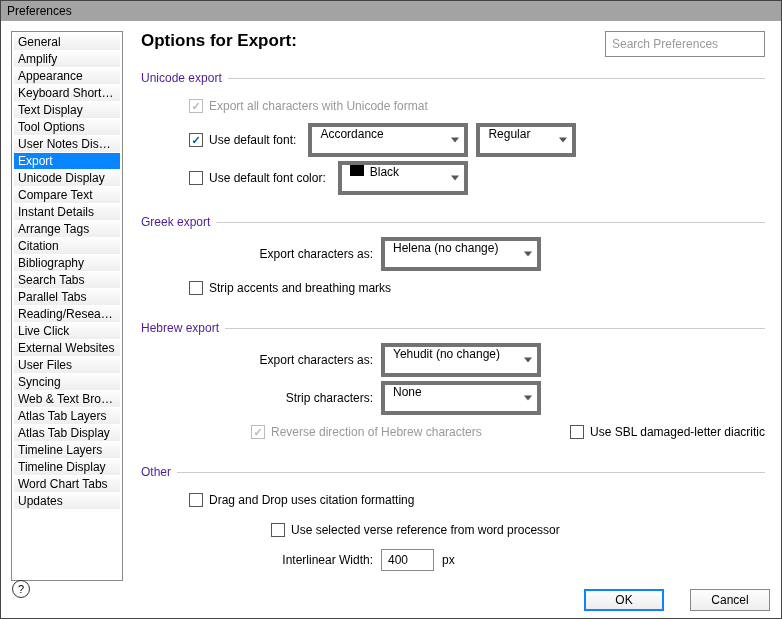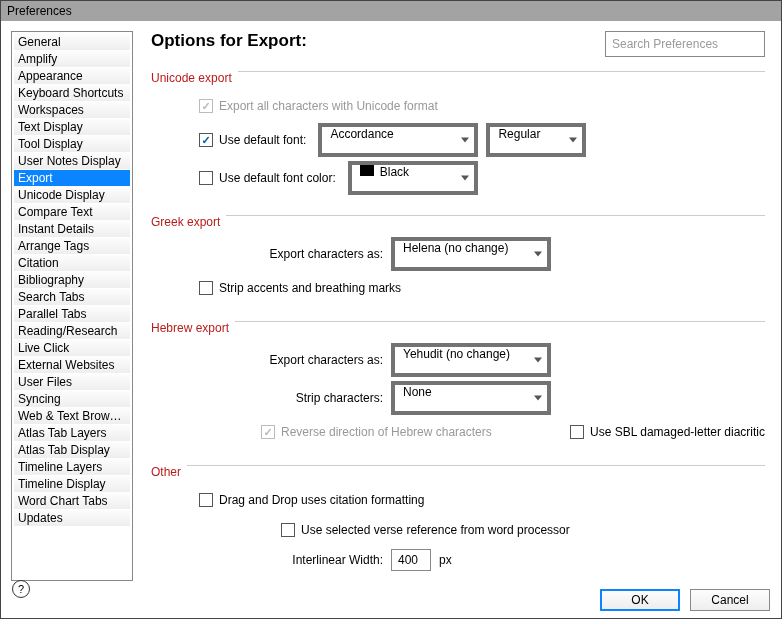--- a/index.html
+++ b/index.html
@@ -19,21 +19,21 @@
   background: #a3a3a3;
   font-size: 12px;
   border-bottom: none;
 }
 .dialog-body {
   display: flex;
   padding: 10px 10px 0 10px;
   height: 560px;
 }
 .sidebar {
-  width: 122px;
+  width: 112px;
   border: 1px solid #888;
   background: #fff;
   padding: 2px;
   overflow-y: auto;
   font-size: 12px;
 }
 .sidebar-item {
   padding: 1px 4px;
   background: linear-gradient(#fdfdfd, #eee);
   border-bottom: 1px solid #fff;
@@ -68,22 +68,22 @@
   padding: 12px 6px;
   font-size: 12px;
   color: #333;
 }
 .search::placeholder { color: #9a9a9a; }
 .group {
   margin-bottom: 20px;
 }
 .legend {
   display: flex;
-  align-items: flex-start;
-  color: #b91c1c;
+  align-items: center;
+  color: #4c1d95;
   margin-bottom: 8px;
 }
 .legend-text {
   padding-right: 6px;
 }
 .legend-line {
   flex: 1;
   height: 1px;
   background: #ccc;
 }
@@ -148,42 +148,42 @@
 .select.w-sm { width: 80px; }
 .swatch {
   width: 14px; height: 11px;
   background: #000;
   display: inline-block;
   margin-right: 6px;
 }
 .textin {
   height: 22px;
   border: 1px solid #888;
-  width: 40px;
+  width: 53px;
   padding: 0 6px;
   font-size: 12px;
 }
 .footer {
   position: absolute;
   bottom: 8px;
   left: 0; right: 0;
   display: flex;
   align-items: center;
   padding: 0 12px;
 }
 .help-icon {
   width: 18px; height: 18px;
   border: 1.3px solid #333;
   border-radius: 50%;
   display: inline-flex;
   align-items: center;
   justify-content: center;
   font-size: 11px;
 }
-.btns { margin-left: auto; display: flex; gap: 10px; margin-top: 23px; }
+.btns { margin-left: auto; display: flex; gap: 26px; margin-top: 23px; }
 .btn {
   width: 80px;
   height: 22px;
   border: 1px solid #888;
   background: linear-gradient(#fdfdfd, #eee);
   display: inline-flex;
   align-items: center;
   justify-content: center;
   font-size: 12px;
 }
@@ -195,23 +195,22 @@
 <body>
 
 <div class="title-bar">Preferences</div>
 
 <div class="dialog-body">
   <div class="sidebar" id="sidebar">
       <div class="sidebar-item">General</div>
       <div class="sidebar-item">Amplify</div>
       <div class="sidebar-item">Appearance</div>
       <div class="sidebar-item">Keyboard Shortcuts</div>
-      <div class="sidebar-item">Workspaces</div>
       <div class="sidebar-item">Text Display</div>
-      <div class="sidebar-item">Tool Display</div>
+      <div class="sidebar-item">Tool Options</div>
       <div class="sidebar-item">User Notes Display</div>
       <div class="sidebar-item selected">Export</div>
       <div class="sidebar-item">Unicode Display</div>
       <div class="sidebar-item">Compare Text</div>
       <div class="sidebar-item">Instant Details</div>
       <div class="sidebar-item">Arrange Tags</div>
       <div class="sidebar-item">Citation</div>
       <div class="sidebar-item">Bibliography</div>
       <div class="sidebar-item">Search Tabs</div>
       <div class="sidebar-item">Parallel Tabs</div>

